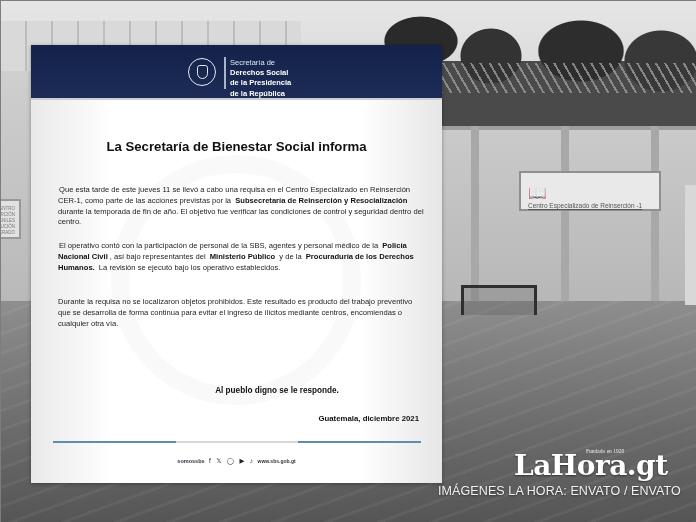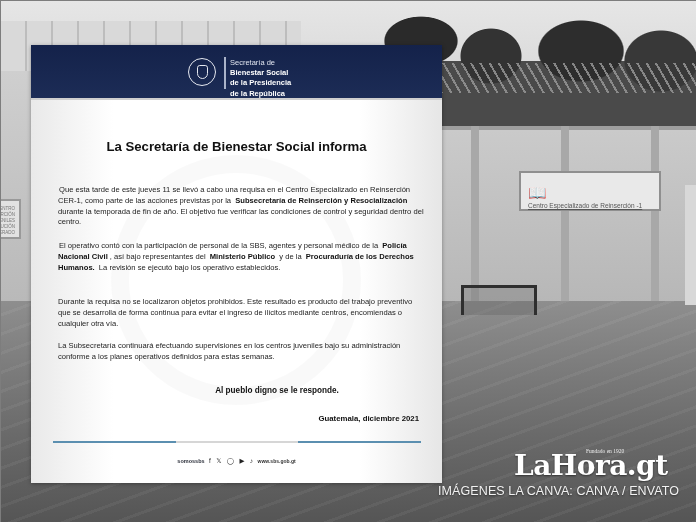--- a/index.html
+++ b/index.html
@@ -139,40 +139,39 @@
     <span class="small">Centro Especializado de Reinserción -1</span>
   </div>
 </div>
 
 <div class="card">
   <div class="card-header">
     <div class="seal"></div>
     <div class="header-divider"></div>
     <div class="org-name">
       <div class="l1">Secretaría de</div>
-      <div class="b">Bienestar Social</div>
+      <div class="b">Derechos Social</div>
       <div class="b">de la Presidencia</div>
       <div class="b">de la República</div>
     </div>
   </div>
 
   <div class="watermark"></div>
 
   <div class="title">La Secretaría de Bienestar Social informa</div>
 
   <p class="body-text p1">
     <span>Que esta tarde de este jueves 11 se llevó a cabo una requisa  en el Centro Especializado en Reinserción CER-1, como parte de las acciones previstas por la </span><b>Subsecretaría de Reinserción y Resocialización</b><span> durante la temporada de fin de año. El objetivo fue verificar las condiciones de control y seguridad dentro del centro.</span>
   </p>
 
   <p class="body-text p2">
     <span>El operativo contó con la participación de personal de la SBS, agentes y personal médico de la </span><b>Policía Nacional Civil</b><span>, así bajo representantes del </span><b>Ministerio Público</b><span> y de la </span><b>Procuraduría de los Derechos Humanos.</b><span> La revisión se ejecutó bajo los operativo establecidos.</span>
   </p>
 
   <p class="body-text p3">Durante la requisa no se localizaron objetos prohibidos. Este resultado es producto del trabajo preventivo que se desarrolla de forma continua para evitar el ingreso de ilícitos mediante centros, encomiendas o cualquier otra vía.</p>
-  <p class="body-text p4">La Subsecretaría continuará efectuando supervisiones en los centros juveniles bajo su administración conforme a los planes operativos definidos para estas semanas.</p>
 
   <div class="slogan">Al pueblo digno se le responde.</div>
   <div class="dateline">Guatemala, diciembre 2021</div>
 
   <div class="rule left"></div>
   <div class="rule mid"></div>
   <div class="rule right"></div>
 
   <div class="footer">
     <span class="handle">somossbs</span>
@@ -180,13 +179,13 @@
     <span class="soc">𝕏</span>
     <span class="soc">◯</span>
     <span class="soc">▶</span>
     <span class="soc">♪</span>
     <span class="url">www.sbs.gob.gt</span>
   </div>
 </div>
 
 <div class="brand-tag">Fundado en 1920</div>
 <div class="brand">LaHora.gt</div>
-<div class="credit">IMÁGENES LA CANVA:  CANVA / ENVATO</div>
+<div class="credit">IMÁGENES LA HORA:  ENVATO / ENVATO</div>
 
 </body></html>

